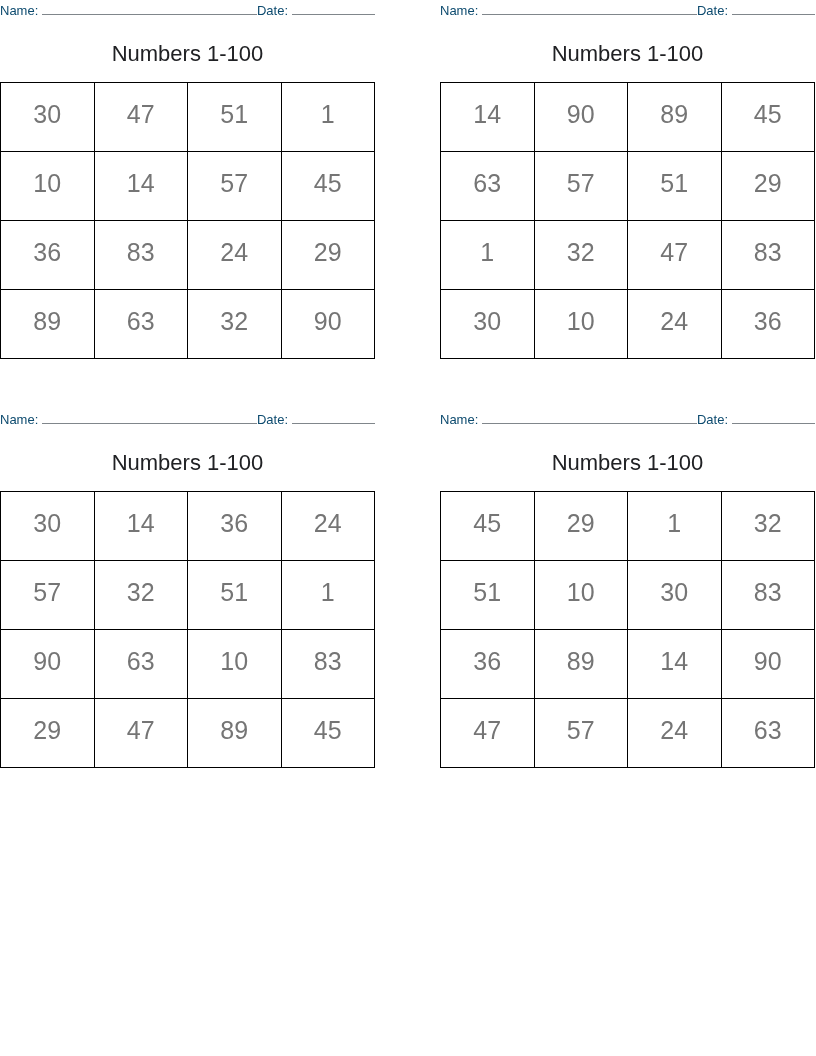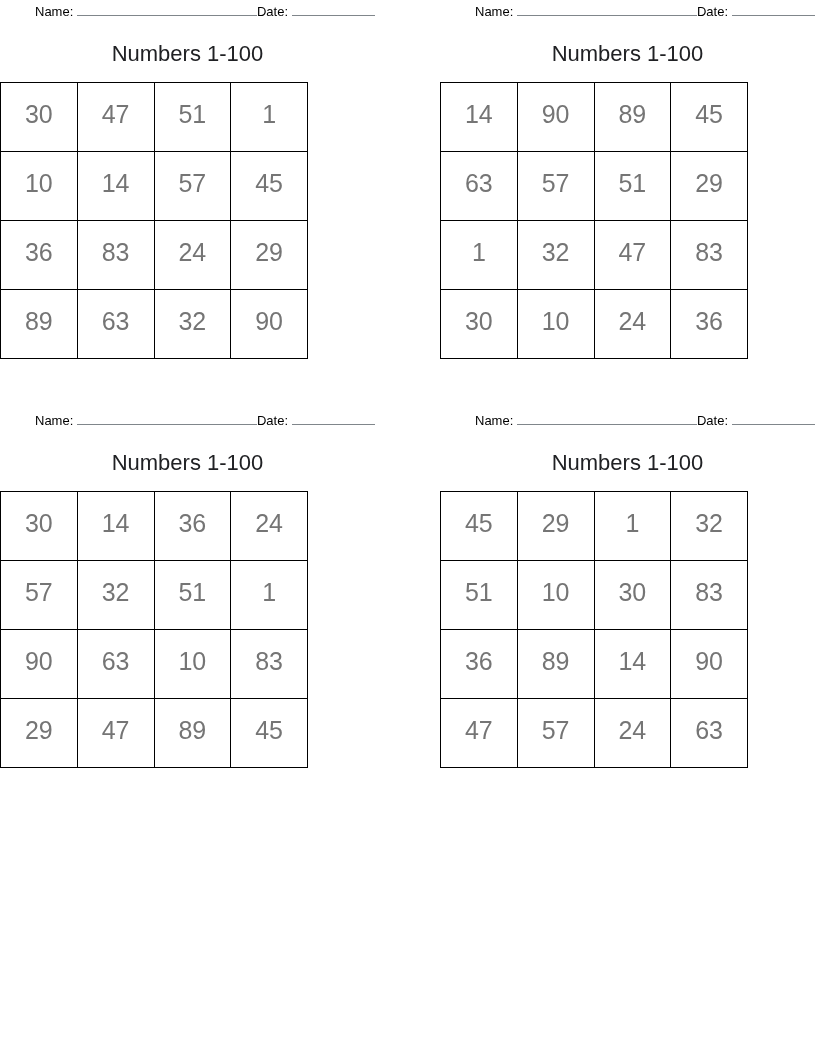--- a/index.html
+++ b/index.html
@@ -13,26 +13,25 @@
     font-family: "Liberation Sans", sans-serif;
   }
   .card { position: absolute; width: 375px; }
   .card.c0 { left: 0;     top: 3px; }
   .card.c1 { left: 440px; top: 3px; }
   .card.c2 { left: 0;     top: 412px; }
   .card.c3 { left: 440px; top: 412px; }
 
   .meta {
     display: flex;
-    align-items: center;
+    align-items: flex-start;
     height: 16px;
     font-size: 13px;
-    color: #000000;
+    color: #0c4a6e;
     white-space: nowrap;
-    padding-left: 35px;
   }
   .name-line {
     flex: 1;
     height: 12px;
     margin: 0 0 2px 4px;
     border-bottom: 1px solid #80868b;
   }
   .date-label { }
   .date-line {
     width: 83px;
@@ -46,21 +45,21 @@
     text-align: center;
     font-size: 22px;
     line-height: 26px;
     font-weight: 400;
     color: #202124;
   }
 
   table.grid {
     border-collapse: collapse;
     table-layout: fixed;
-    width: 308px;
+    width: 375px;
     margin-top: 15px;
     border-radius: 6px;
   }
   table.grid td {
     border: 1px solid #000000;
     height: 69px;
     text-align: center;
     vertical-align: middle;
     font-size: 25px;
     color: #757575;

